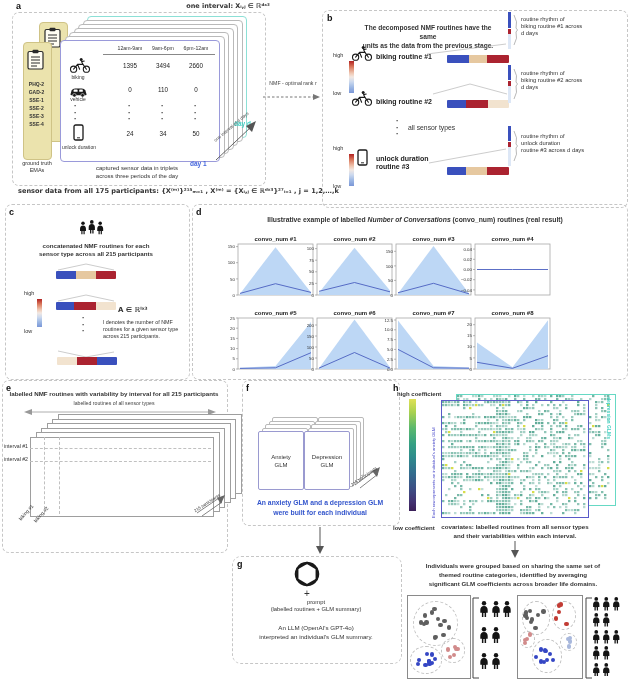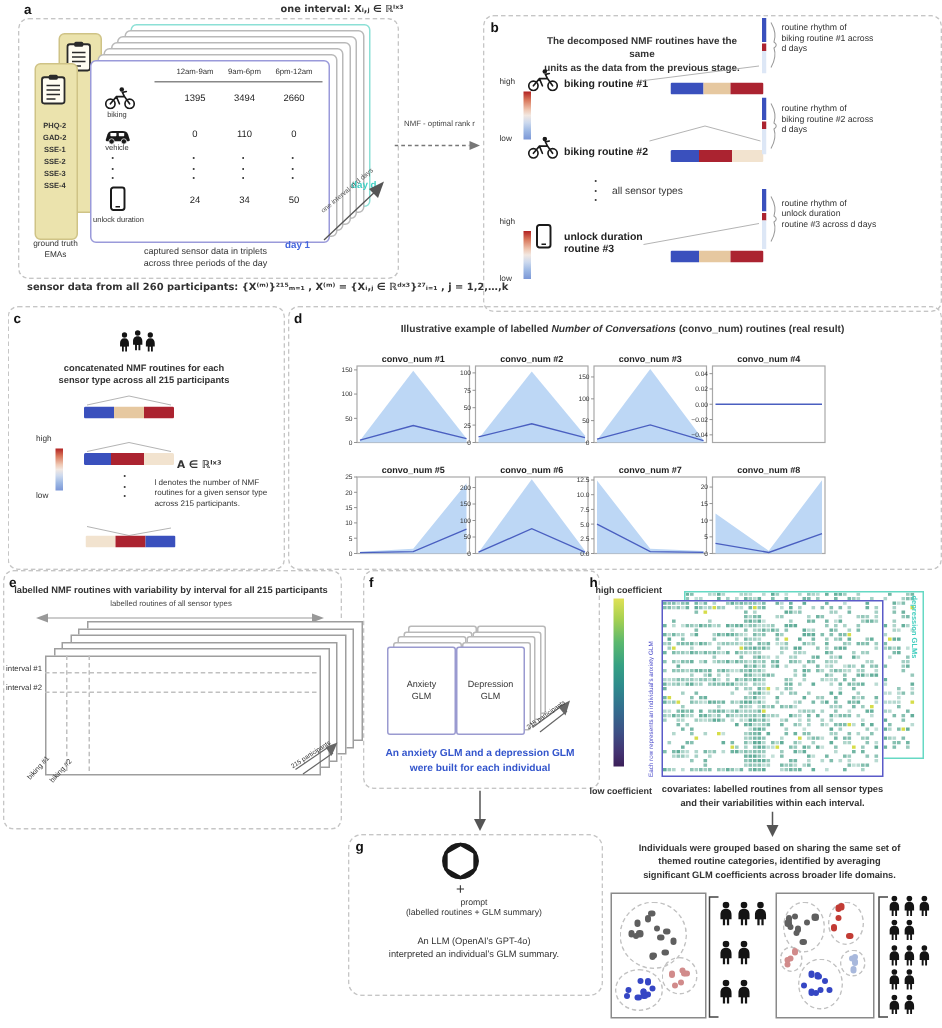--- a/index.html
+++ b/index.html
@@ -22,21 +22,21 @@
   .dots{display:flex;flex-direction:column;align-items:center;font-size:8px;line-height:6.5px;color:#333;font-weight:bold}
   .vtext{writing-mode:vertical-rl}
   .vtext.flip{transform:rotate(180deg)}
 </style>
 </head>
 <body>
 
 <div id="canvas">
 
   <div class="abs plabel" style="left:16px;top:1px">a</div>
-  <div class="abs math ctr" style="left:148px;top:2px;width:160px;font-size:6.5px;font-weight:bold;color:#333">one interval:   Xᵢ,ⱼ ∈ ℝˡˣ³</div>
+  <div class="abs math ctr" style="left:148px;top:2px;width:160px;font-size:6.5px;font-weight:bold;color:#333">one interval:   Xᵢ,ⱼ ∈ ℝᵈˣ³</div>
   <div class="abs dash" style="left:12px;top:12px;width:252px;height:172px"></div>
 
   <div class="abs khaki" style="left:39px;top:22px;width:27px;height:118px"></div>
   <div class="abs" style="left:44px;top:27px"><svg width="17" height="21" viewBox="0 0 17 21">
         <rect x="1" y="2.5" width="15" height="17.5" rx="1.6" fill="#fffdf2" stroke="#2a2a2a" stroke-width="1.2"></rect>
         <rect x="5.5" y="0.8" width="6" height="3.4" rx="1" fill="#2a2a2a"></rect>
         <line x1="4" y1="8" x2="13" y2="8" stroke="#2a2a2a" stroke-width="1"></line>
         <line x1="4" y1="11" x2="13" y2="11" stroke="#2a2a2a" stroke-width="1"></line>
         <line x1="4" y1="14" x2="13" y2="14" stroke="#2a2a2a" stroke-width="1"></line>
         <line x1="4" y1="17" x2="10" y2="17" stroke="#2a2a2a" stroke-width="1"></line>
@@ -136,21 +136,21 @@
     <line x1="4" y1="44" x2="40" y2="10" stroke="#555" stroke-width="0.9"></line>
     <polygon points="44,5 34,10 40,16" fill="#555"></polygon>
   </svg>
   <div class="abs" style="left:213px;top:139px;width:62px;font-size:4.6px;color:#555;transform:rotate(-40deg);transform-origin:left top">one interval of d days</div>
 
   <div class="abs ctr" style="left:62px;top:164px;width:150px;font-size:6px;line-height:8px;color:#333">
     <div>captured sensor data in triplets</div>
     <div>across three periods of the day</div>
   </div>
 
-  <div class="abs math" style="left:18px;top:187px;width:430px;font-size:6.6px;font-weight:bold;color:#333">sensor data from all 260 participants:   {X⁽ᵐ⁾}²¹⁵ₘ₌₁ ,  X⁽ᵐ⁾ = {Xᵢ,ⱼ ∈ ℝᵈˣ³}²⁷ᵢ₌₁ ,  j = 1,2,…,k</div>
+  <div class="abs math" style="left:18px;top:187px;width:430px;font-size:6.6px;font-weight:bold;color:#333">sensor data from all 175 participants:   {X⁽ᵐ⁾}²¹⁵ₘ₌₁ ,  X⁽ᵐ⁾ = {Xᵢ,ⱼ ∈ ℝᵈˣ³}²⁷ᵢ₌₁ ,  j = 1,2,…,k</div>
 
   <div class="abs ctr" style="left:263px;top:80px;width:60px;font-size:5.2px;color:#444">NMF - optimal rank r</div>
   <svg class="abs" style="left:263px;top:92px" width="58" height="10">
     <line x1="0" y1="5" x2="50" y2="5" stroke="#777" stroke-width="1" stroke-dasharray="2.5,2"></line>
     <polygon points="57,5 50,2 50,8" fill="#777"></polygon>
   </svg>
 
   <div class="abs dash" style="left:322px;top:10px;width:304px;height:196px"></div>
   <div class="abs plabel" style="left:327px;top:13px">b</div>
   <div class="abs ctr" style="left:356px;top:23px;width:144px;font-size:6.6px;line-height:9px;font-weight:bold;color:#333">

